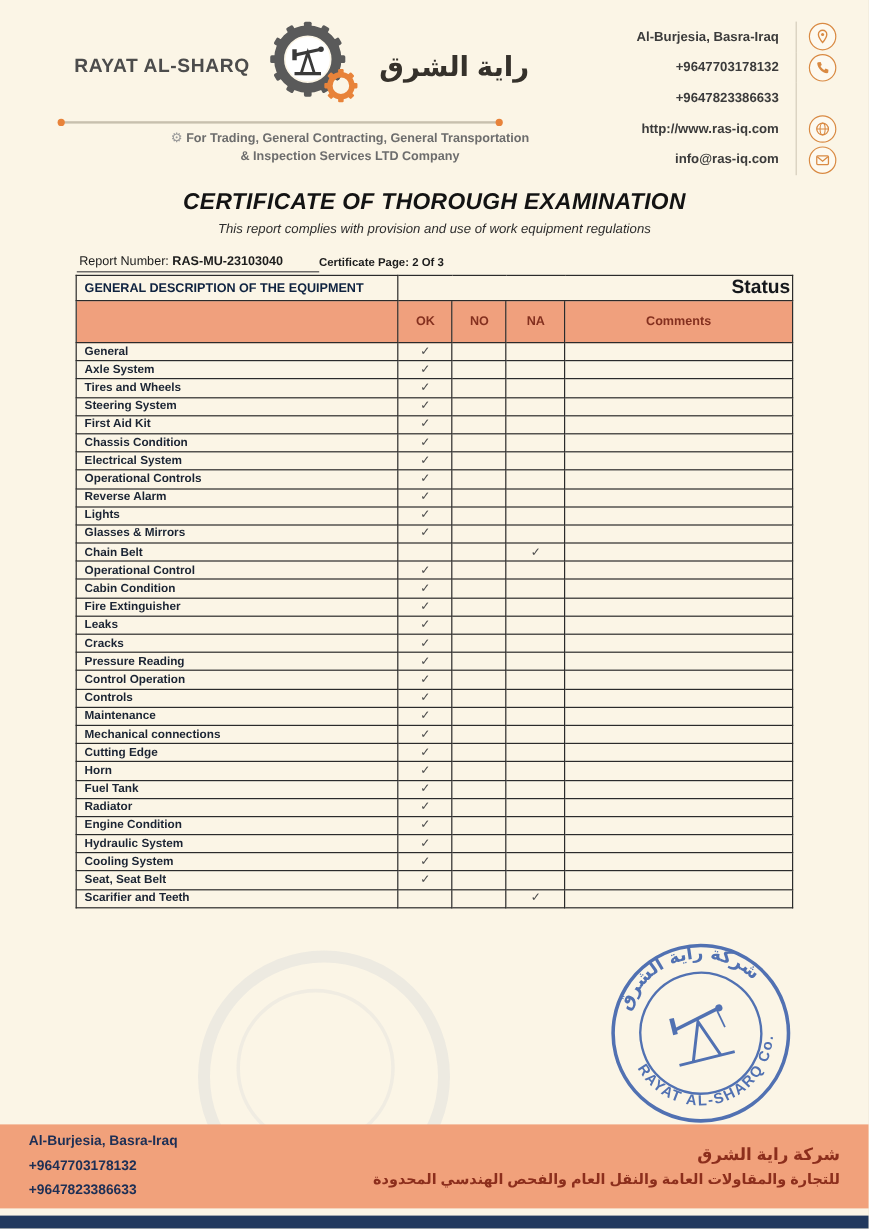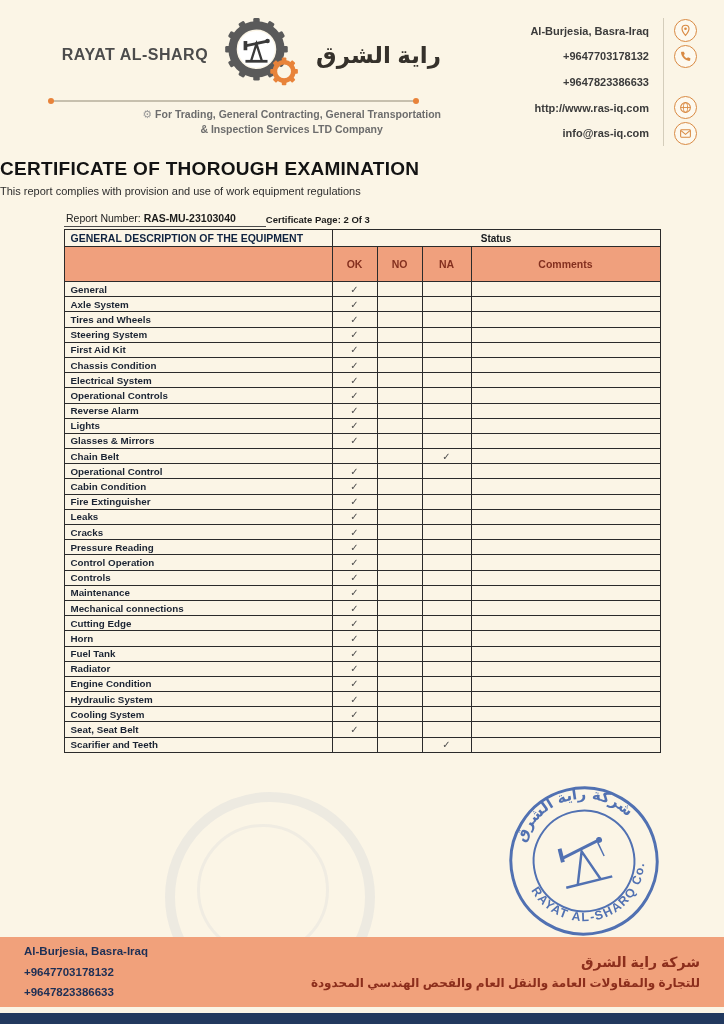--- a/index.html
+++ b/index.html
@@ -21,33 +21,33 @@
   .tagline{text-align:center;color:#6d6d6d;font-size:10.5px;font-weight:bold;line-height:1.4;}
   .tagline .gear-glyph{color:#9a9a9a;font-size:11px;margin-right:3px;}
   .contact-block{flex:1;display:flex;flex-direction:column;padding-top:4px;}
   .contact-row{display:flex;align-items:center;height:27px;}
   .contact-text{flex:1;text-align:right;font-size:11px;font-weight:bold;color:#3b3b3b;padding-right:14px;white-space:nowrap;}
   .contact-icon-cell{width:42px;align-self:stretch;border-left:1px solid #d4cdbb;display:flex;align-items:center;justify-content:center;}
   .icon-circle{width:21px;height:21px;border-radius:50%;border:1.5px solid #d98a43;color:#d98a43;
     display:flex;align-items:center;justify-content:center;background:#fdf9ef;}
   .icon-circle svg{display:block}
   
-  .title-block{margin-top:8px;text-align:left;}
+  .title-block{margin-top:8px;text-align:center;font-style:italic;}
   .main-title{margin:0;font-size:19px;font-weight:800;color:#131313;letter-spacing:.3px;}
   .subtitle{margin-top:5px;font-size:11px;color:#2d2d2d;}
   
   .report-row{width:596px;margin:15px auto 0;display:flex;justify-content:flex-start;align-items:flex-end;}
   .report-left{font-size:10.5px;color:#1c1c1c;border-bottom:1px solid #4b4b4b;padding:0 30px 2px 2px;}
   .report-left b{font-weight:bold;}
   .report-right{font-size:9.5px;font-weight:bold;color:#1c1c1c;padding-bottom:2px;}
   
   table.inspection{width:596px;margin:2px auto 0;border-collapse:collapse;table-layout:fixed;}
   table.inspection th,table.inspection td{border:1px solid #2b2b2b;box-sizing:border-box;}
   th.desc-head{font-size:10.5px;text-align:left;padding:2px 6px;color:#0f2340;height:17px;}
-  th.status-head{font-size:10px;color:#15181c;height:17px;}
+  th.status-head{font-size:16px;color:#15181c;height:17px;text-align:right;}
   tr.cols-row th{background:#f0a07d;color:#84301f;font-size:10.5px;height:35px;}
   td.desc{font-size:9.8px;font-weight:bold;color:#1b2433;padding:0 6px;height:15.2px;}
   td.mark{text-align:center;color:#4d4d4d;font-size:10px;padding:0;}
   td.comment{padding:0 4px;font-size:9.8px;color:#1b2433;}
   
   .stamp{position:absolute;left:505px;top:782px;width:158px;height:158px;transform:rotate(-14deg);opacity:.9;}
   .watermark{position:absolute;left:165px;top:792px;width:190px;height:190px;border-radius:50%;
     border:10px solid rgba(62,97,170,.07);}
   .watermark-inner{position:absolute;left:197px;top:824px;width:126px;height:126px;border-radius:50%;
     border:3px solid rgba(62,97,170,.06);}

